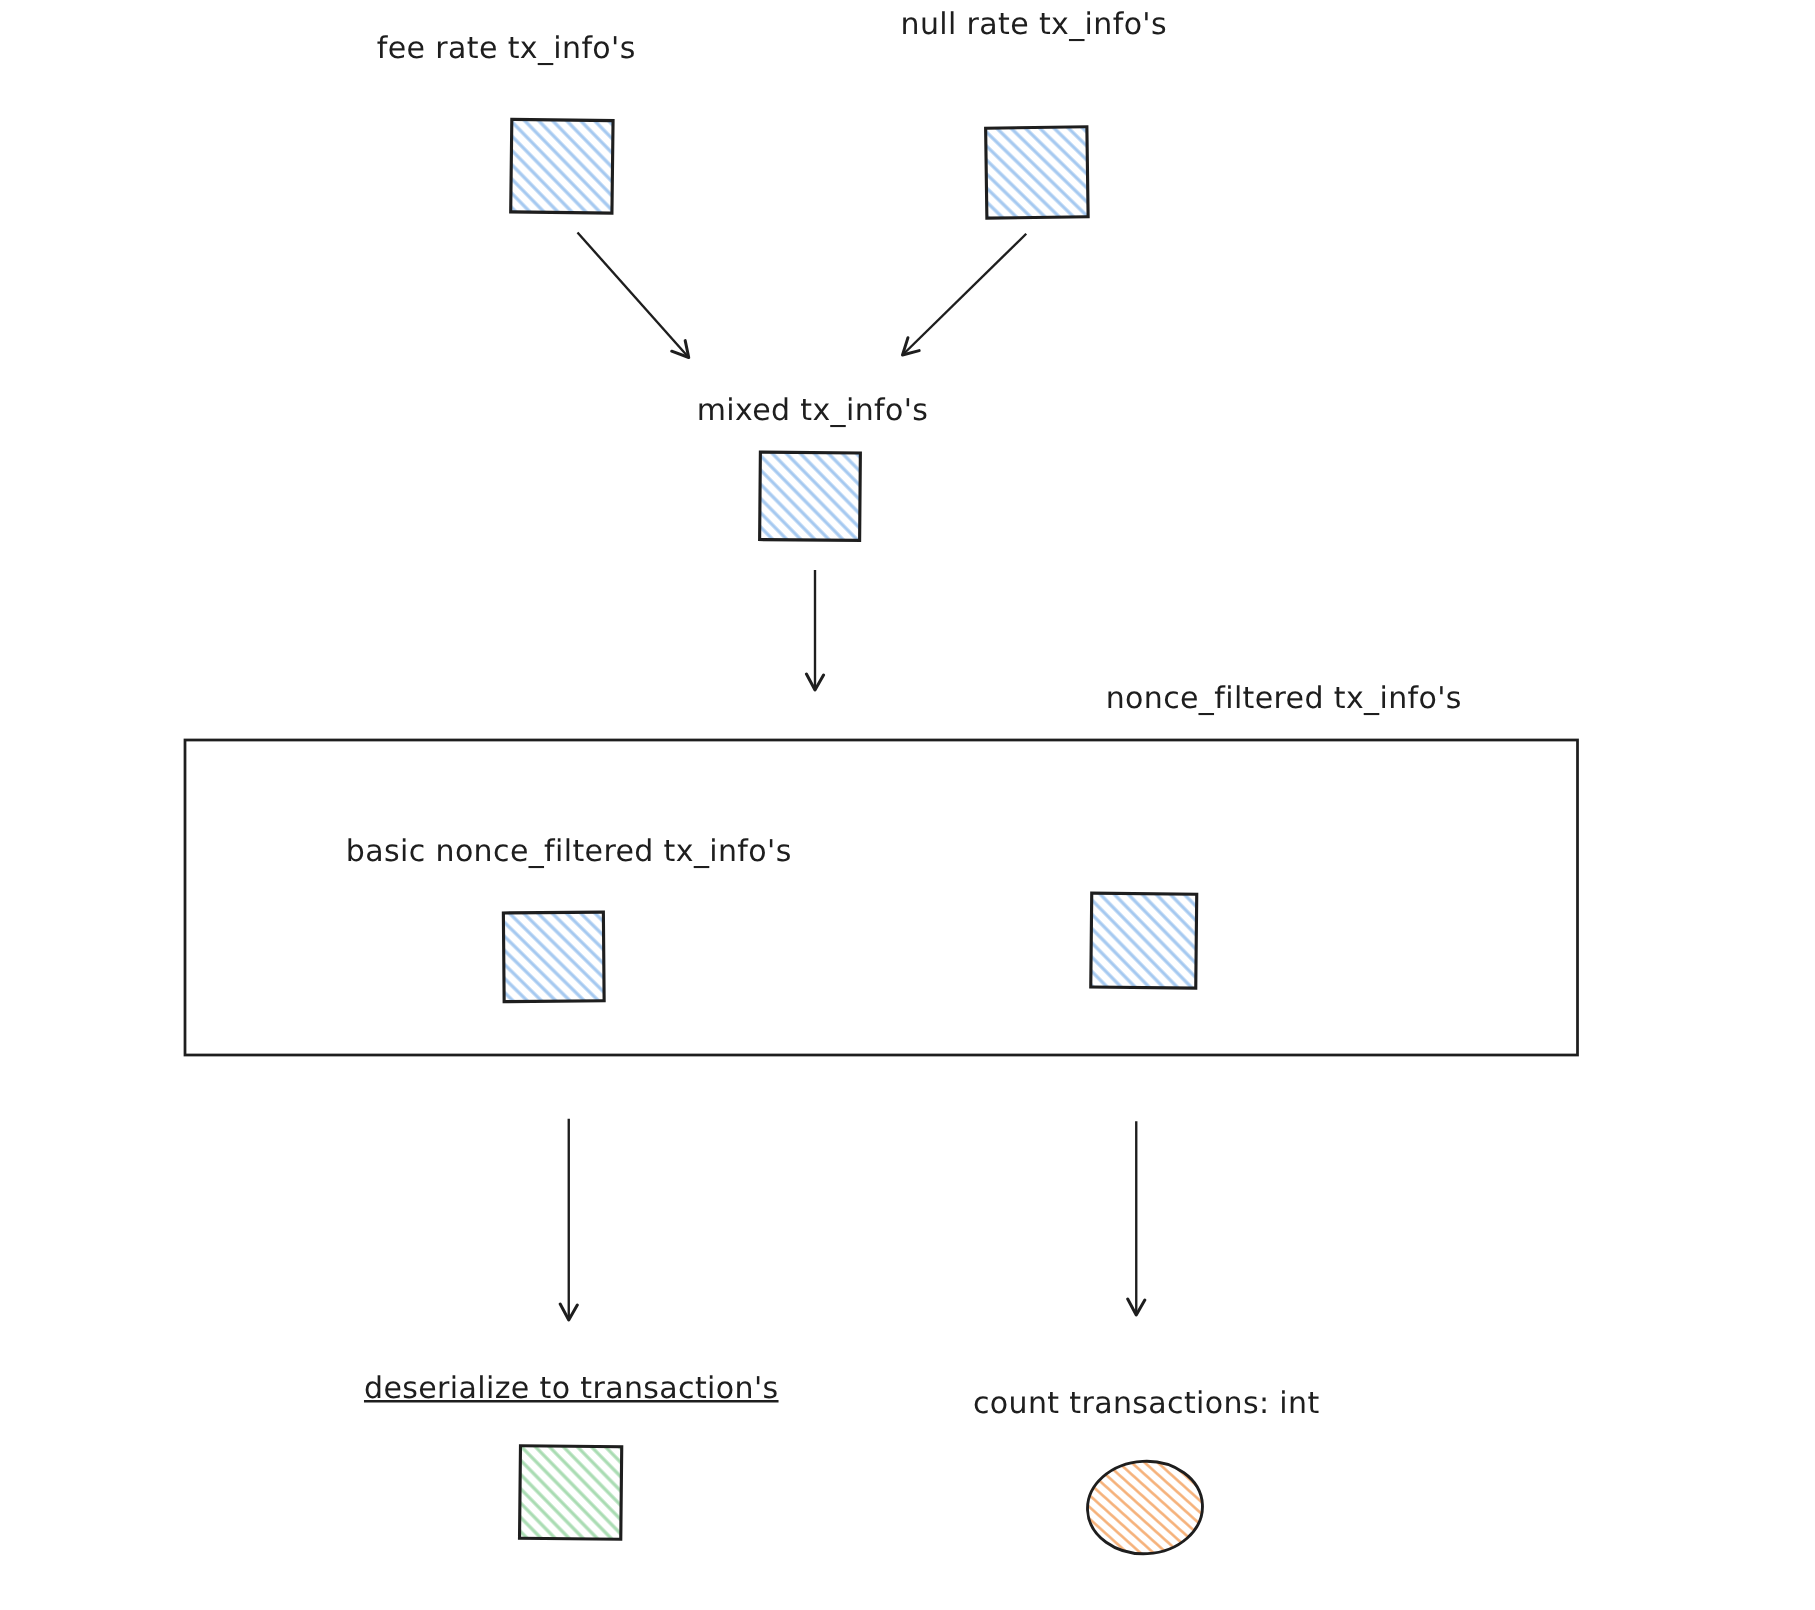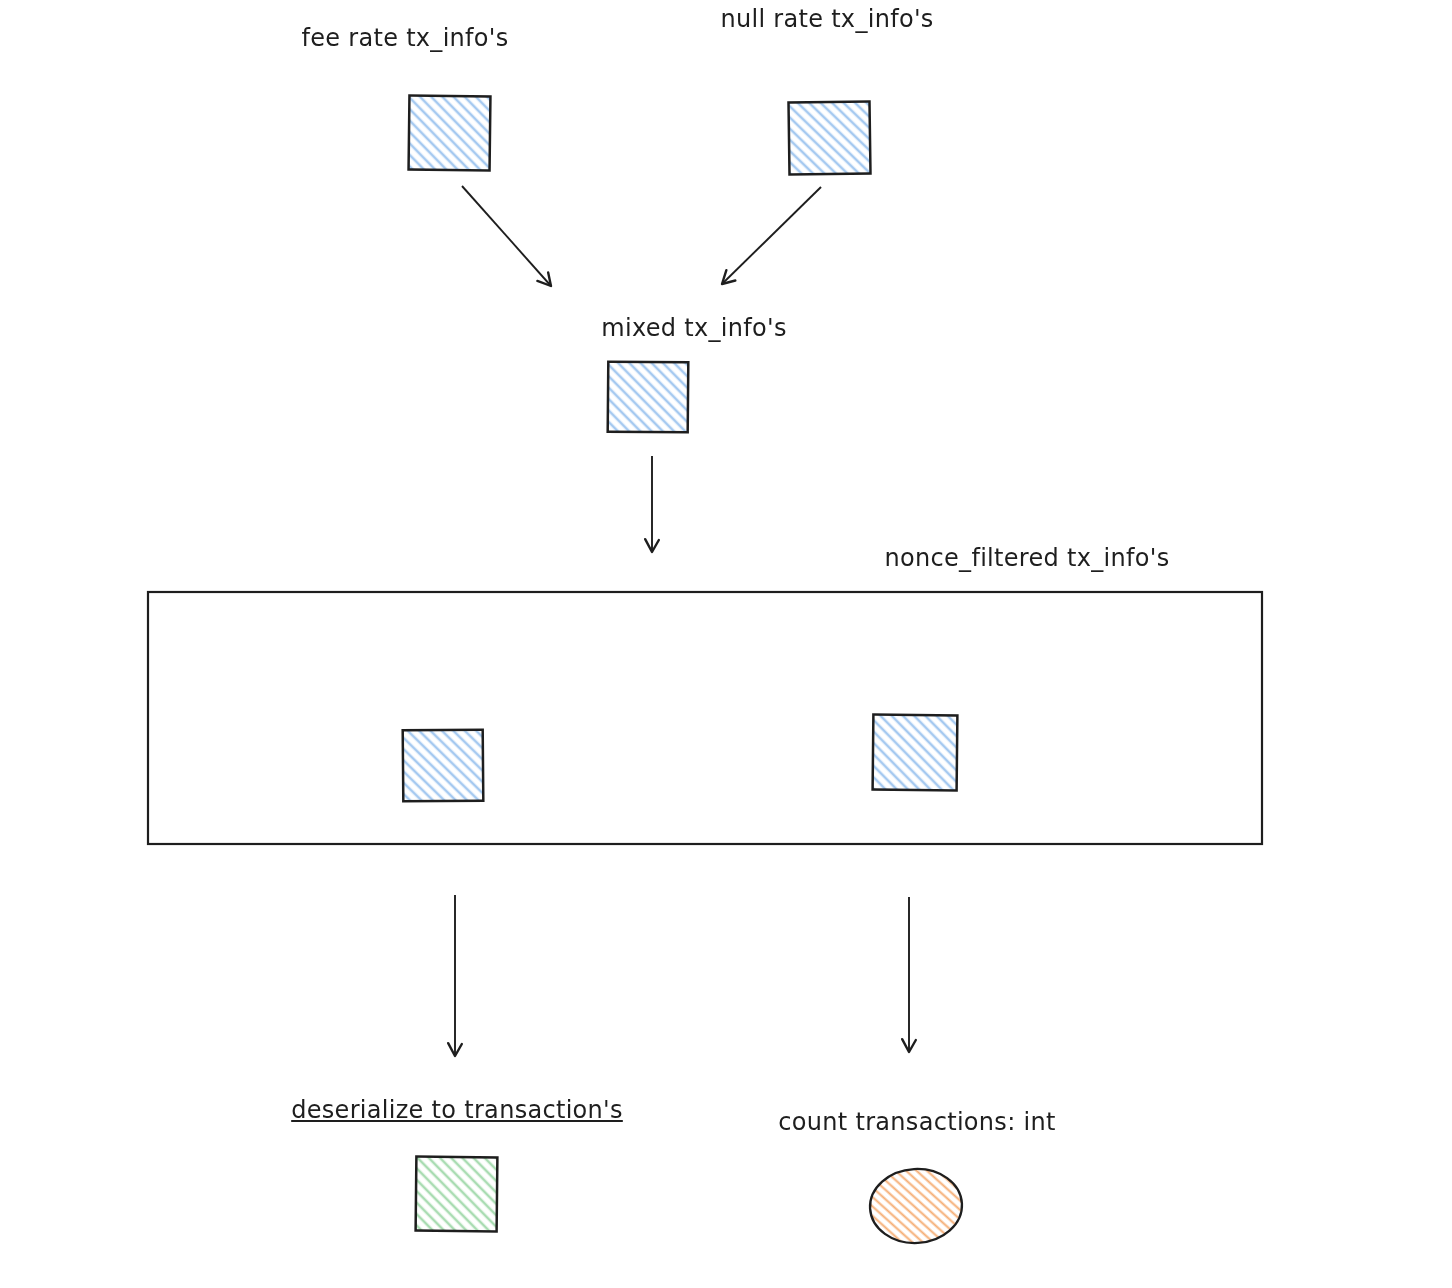--- a/index.html
+++ b/index.html
@@ -68,18 +68,19 @@
 
     <path d="M455,895 L455,1056" fill="none" stroke="#1e1e1e" stroke-width="1.9" marker-end="url(#arrowHead)"></path>
     <path d="M909,897 L909,1052" fill="none" stroke="#1e1e1e" stroke-width="1.9" marker-end="url(#arrowHead)"></path>
 
     <rect x="416" y="1157" width="81" height="74" fill="url(#hatchGreen)" stroke="#1e1e1e" stroke-width="2.5" transform="rotate(0.6 456 1194)"></rect>
     <ellipse cx="916" cy="1206" rx="46" ry="37" fill="url(#hatchOrange)" stroke="#1e1e1e" stroke-width="2.3" transform="rotate(-3 916 1206)"></ellipse>
   </svg>
 
   <div class="lbl" style="left:405px; top:23px;">fee rate tx_info's</div>
   <div class="lbl" style="left:827px; top:4px;text-align:right;">null rate tx_info's</div>
-  <div class="lbl" style="left:650px; top:313px;margin-left:44px;">mixed tx_info's</div>
+  <div class="lbl" style="left:650px; top:313px;">mixed tx_info's</div>
   <div class="lbl" style="left:1027px; top:543px;">nonce_filtered tx_info's</div>
+  <div class="lbl" style="left:455px; top:666px;">basic nonce_filtered tx_info's</div>
   <div class="lbl" style="left:457px; top:1095px;text-decoration:underline;">deserialize to transaction's</div>
   <div class="lbl" style="left:917px; top:1107px;">count transactions: int</div>
 
 </div>
 
 </body></html>

